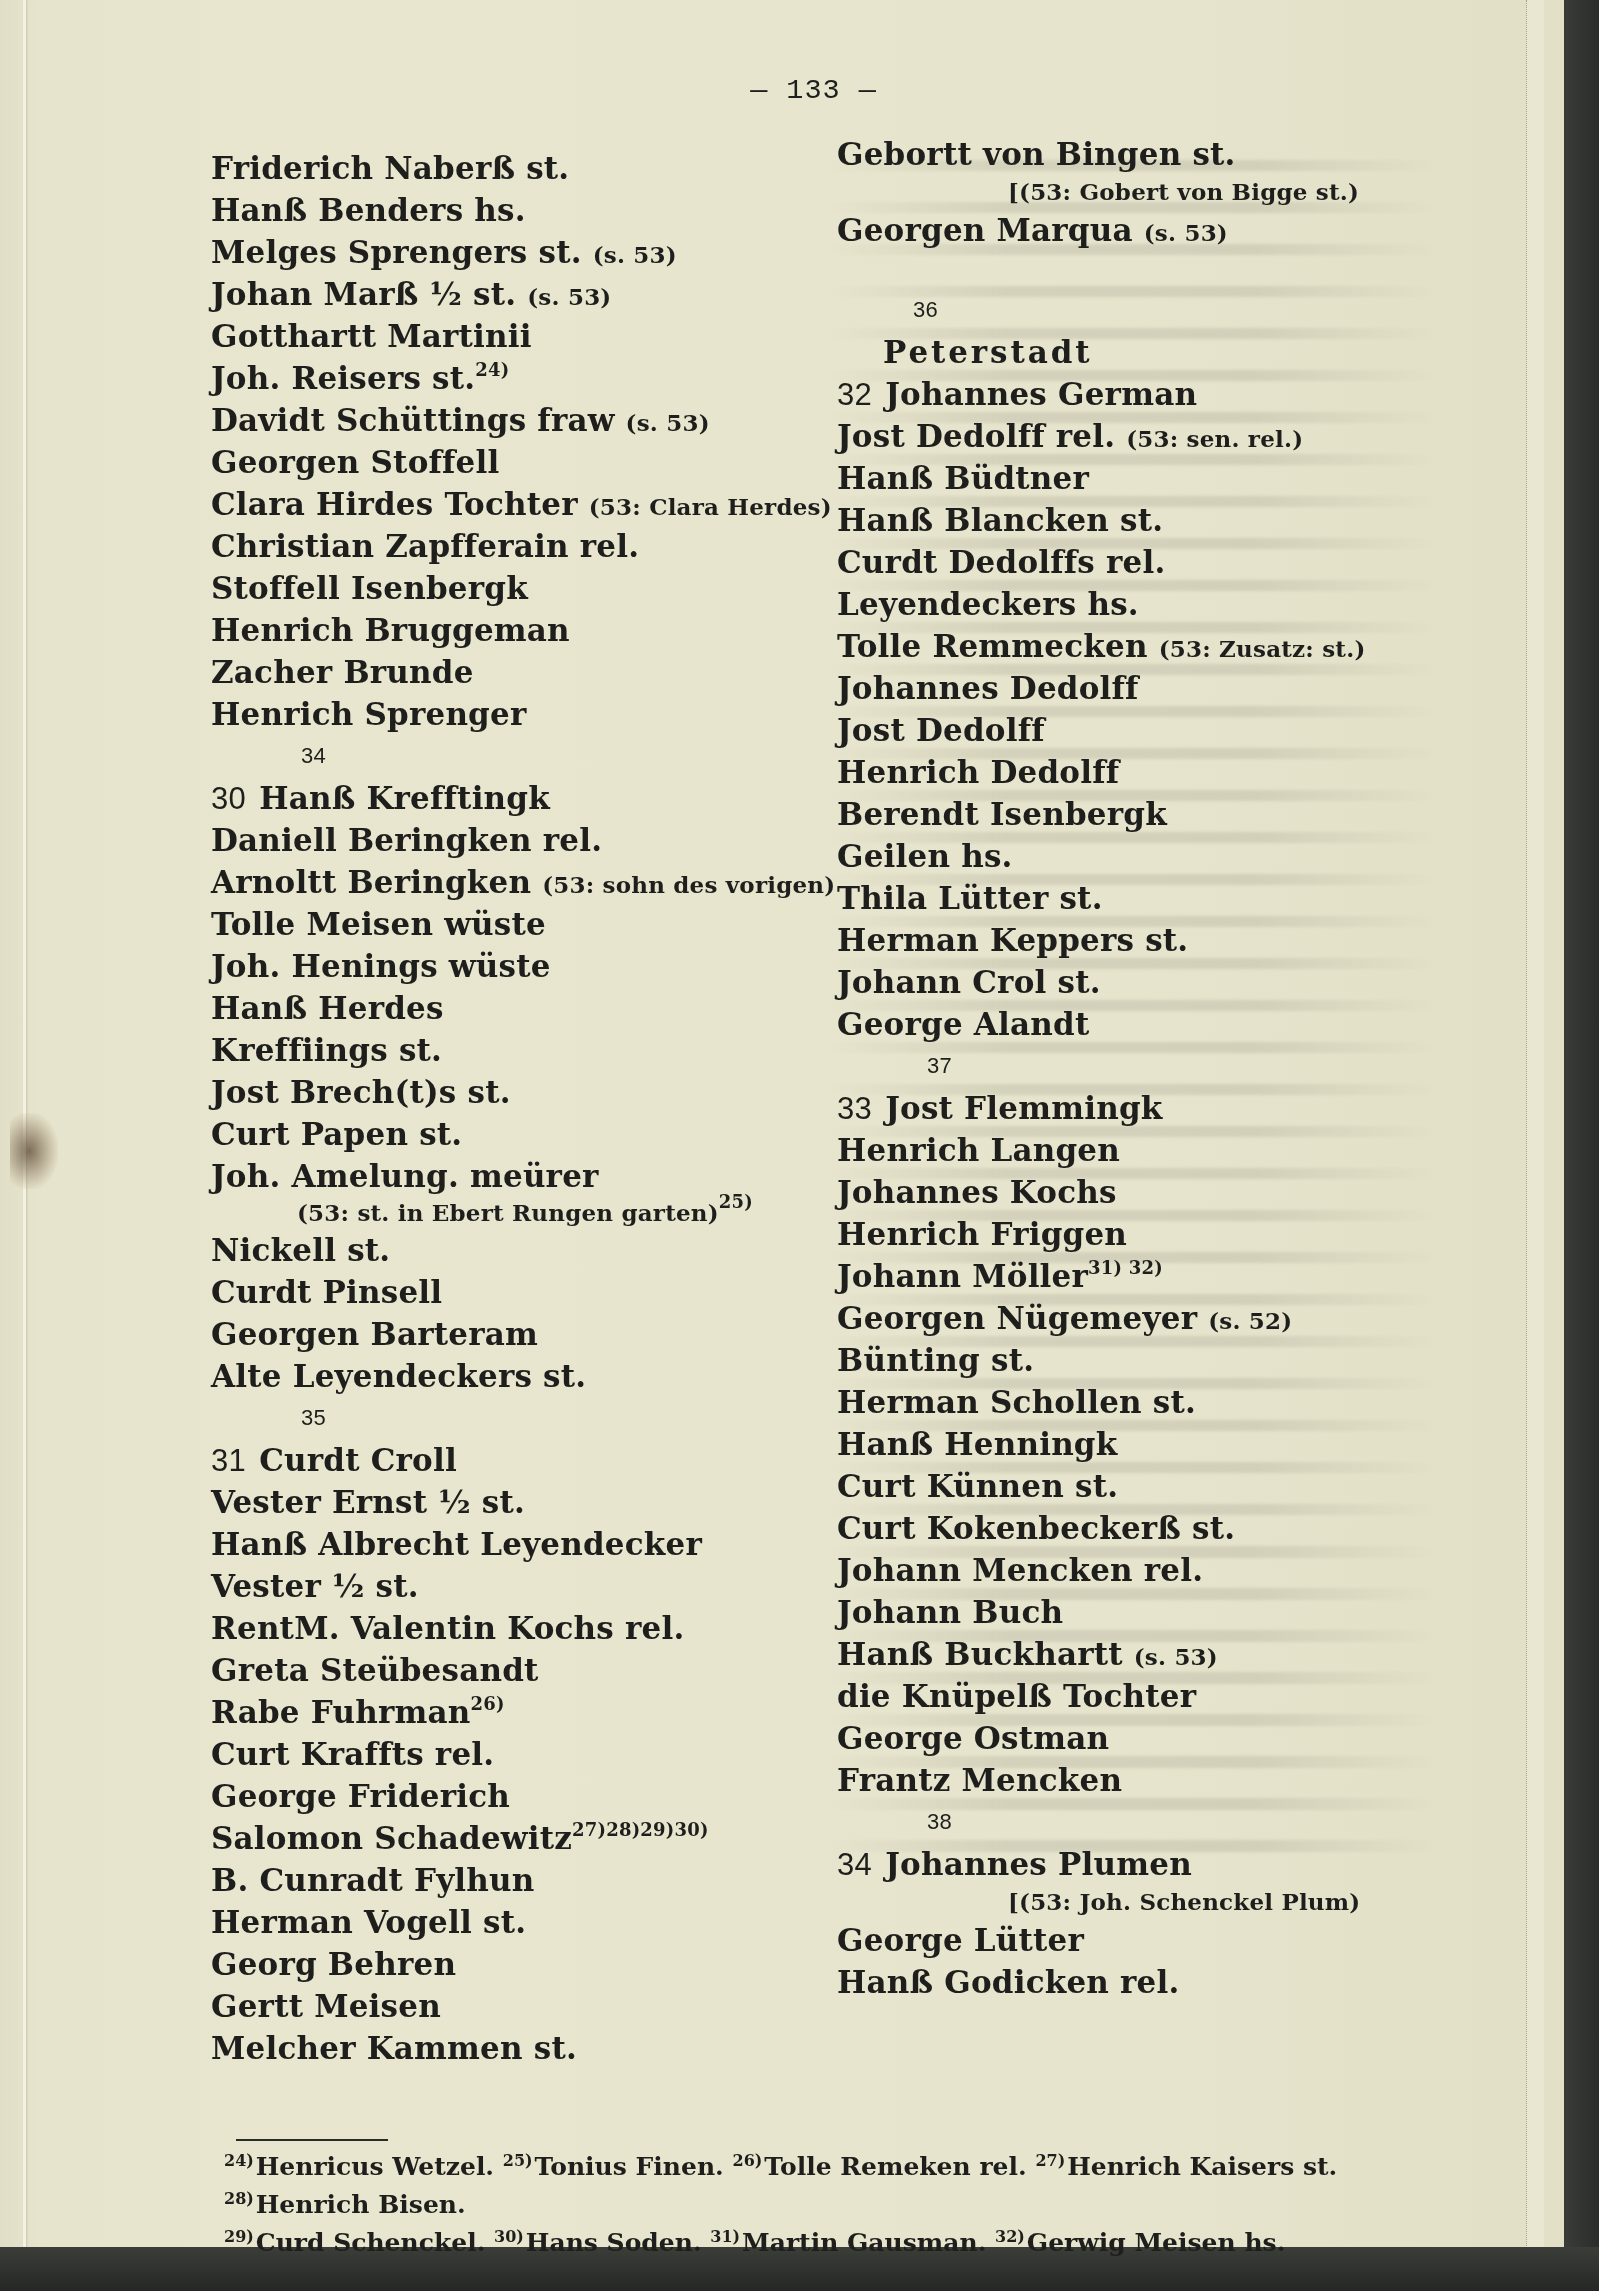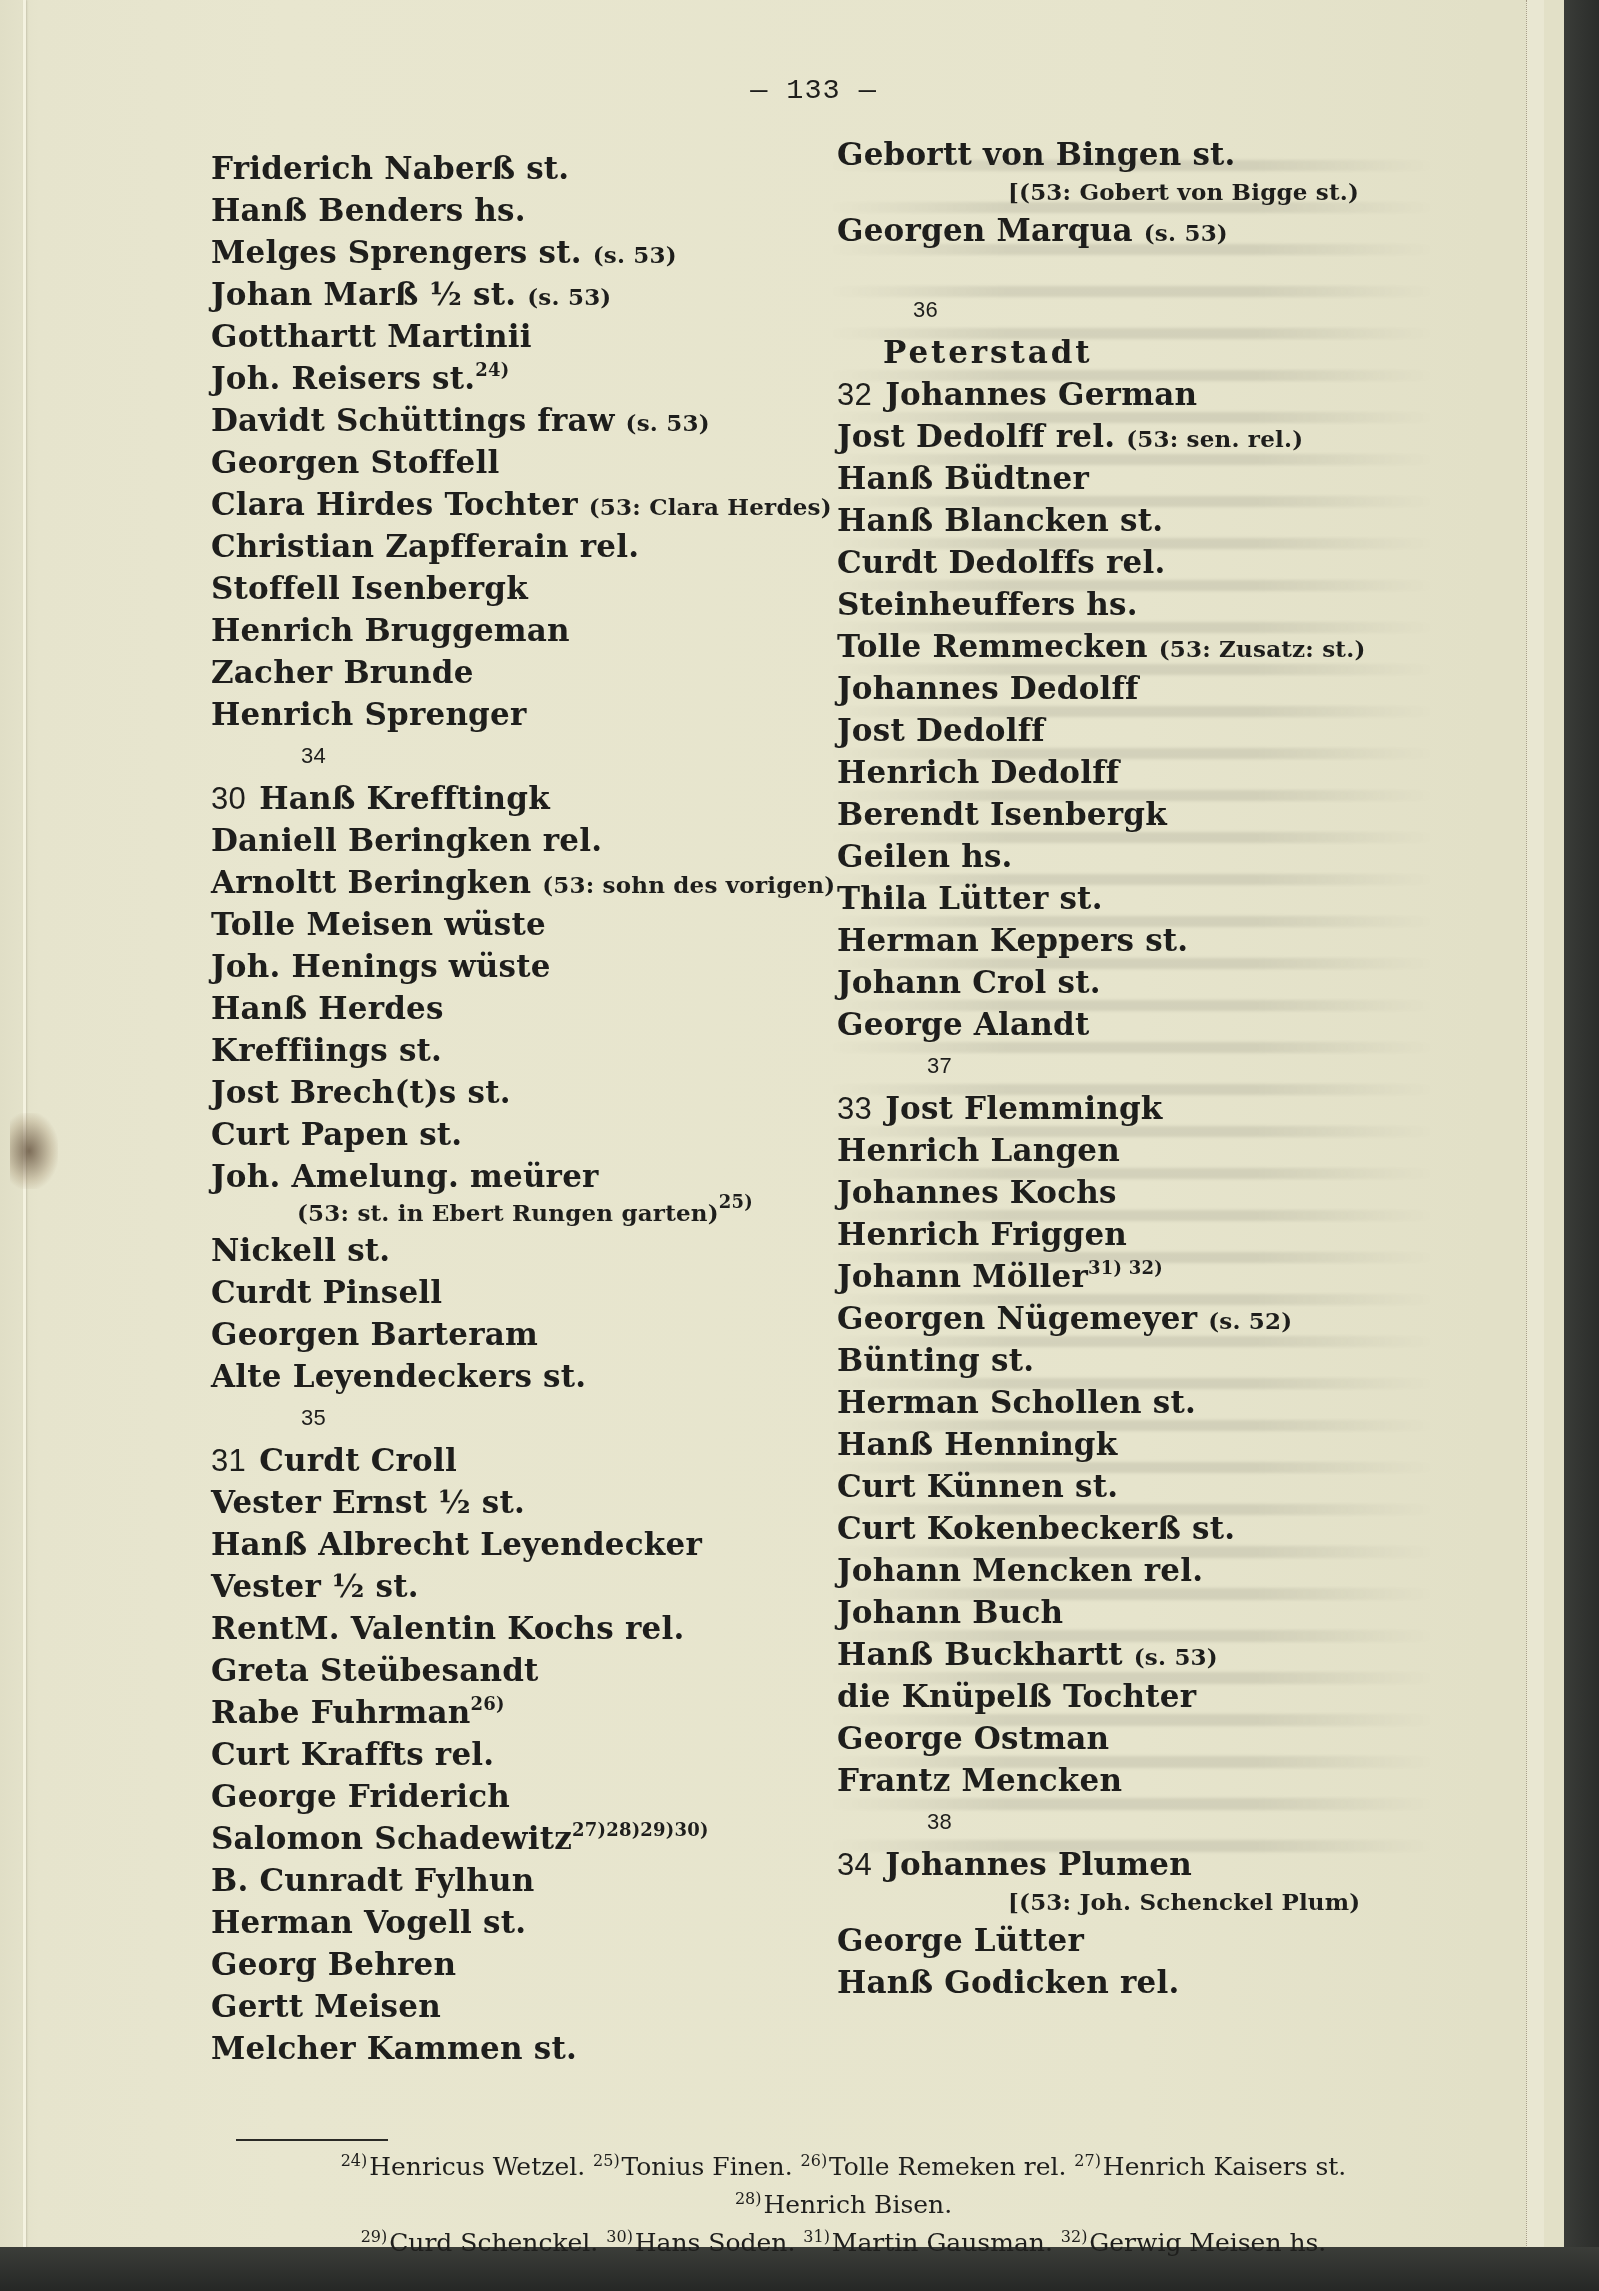--- a/index.html
+++ b/index.html
@@ -60,22 +60,22 @@
       font-family: "Liberation Sans", sans-serif; font-weight: normal;
       font-size: 22px; padding-left: 90px;
     }
     .place-heading { padding-left: 46px; letter-spacing: 2.9px; }
     .spacer { height: 38px; }
     .num { font-family: "Liberation Sans", sans-serif; font-weight: normal; margin-right: 13.3px; margin-top: 32px; }
     .footnote-rule {
       position: absolute; left: 236px; top: 2139px; width: 152px; height: 1.9px; background: #2a2a26;
     }
     .footnotes {
-      position: absolute; left: 230px; top: 2148px; width: 1227px;
-      font-family: "DejaVu Serif", serif; font-weight: normal; font-size: 25px; line-height: 38px; text-align: center;
+      position: absolute; left: 224px; top: 2148px; width: 1227px;
+      font-family: "DejaVu Serif", serif; font-weight: bold; font-size: 25px; line-height: 38px;
     }
     .footnotes .fn { white-space: nowrap; }
     .footnotes sup { font-size: 16px; vertical-align: 9.5px; line-height: 0; margin-right: 1.9px; }
   </style>
 </head>
 <body>
 
 <div class="page">
   <div class="bleed"></div>
   <div class="page-fold-left"></div>
@@ -150,21 +150,21 @@
     <div class="spacer"></div>
 
     <div>
       <div class="line section-num" style="padding-left:76px">36</div>
       <div class="line place-heading">Peterstadt</div>
       <div class="line"><span class="num">32</span><span>Johannes German</span></div>
       <div class="line"><span>Jost Dedolff rel.</span> <span class="note">(53: sen. rel.)</span></div>
       <div class="line"><span>Hanß Büdtner</span></div>
       <div class="line"><span>Hanß Blancken st.</span></div>
       <div class="line"><span>Curdt Dedolffs rel.</span></div>
-      <div class="line"><span>Steinheuffers hs.</span></div>
+      <div class="line"><span>Leyendeckers hs.</span></div>
       <div class="line"><span>Tolle Remmecken</span> <span class="note">(53: Zusatz: st.)</span></div>
       <div class="line"><span>Johannes Dedolff</span></div>
       <div class="line"><span>Jost Dedolff</span></div>
       <div class="line"><span>Henrich Dedolff</span></div>
       <div class="line"><span>Berendt Isenbergk</span></div>
       <div class="line"><span>Geilen hs.</span></div>
       <div class="line"><span>Thila Lütter st.</span></div>
       <div class="line"><span>Herman Keppers st.</span></div>
       <div class="line"><span>Johann Crol st.</span></div>
       <div class="line"><span>George Alandt</span></div>

